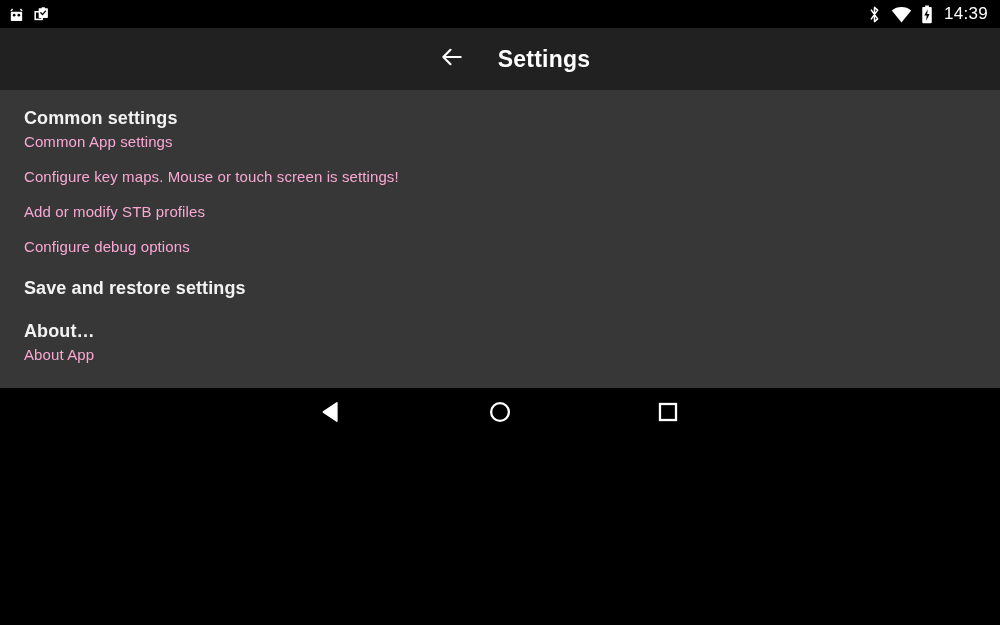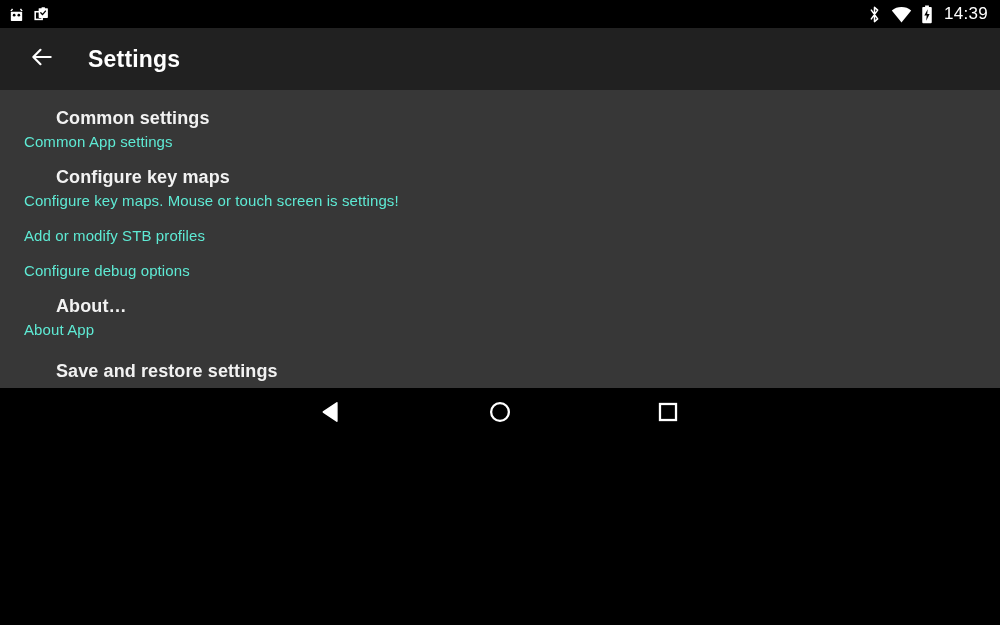--- a/index.html
+++ b/index.html
@@ -57,20 +57,21 @@
   }
 
   
   .app-bar {
     height: 62px;
     flex: 0 0 62px;
     background: #212121;
     display: flex;
     align-items: center;
     padding-left: 22px;
+    justify-content: center;
   }
   .back-btn {
     width: 40px;
     height: 40px;
     display: flex;
     align-items: center;
     justify-content: center;
     cursor: pointer;
     border-radius: 50%;
   }
@@ -93,24 +94,23 @@
   .pref-item {
     padding: 6px 24px 7px 24px;
     cursor: pointer;
   }
   .pref-title {
     color: #f2f2f2;
     font-size: 18px;
     font-weight: bold;
     line-height: 24px;
     letter-spacing: 0.1px;
-    margin-left: 32px;
   }
   .pref-summary {
-    color: #5eead4;
+    color: #f9a8d4;
     font-size: 15px;
     font-weight: normal;
     line-height: 21px;
     margin-top: 1px;
     letter-spacing: 0.1px;
   }
   .pref-item.no-summary {
     padding-top: 12px;
     padding-bottom: 13px;
   }
@@ -194,42 +194,41 @@
   </div>
 
   <div class="content">
 
     <div class="pref-item">
       <div class="pref-title">Common settings</div>
       <div class="pref-summary">Common App settings</div>
     </div>
 
     <div class="pref-item">
-      <div class="pref-title">Configure key maps</div>
       <div class="pref-summary">Configure key maps. Mouse or touch screen is settings!</div>
     </div>
 
     <div class="pref-item">
       <div class="pref-summary">Add or modify STB profiles</div>
     </div>
 
 
     <div class="pref-item">
       <div class="pref-summary">Configure debug options</div>
+    </div>
+
+    <div class="pref-item no-summary">
+      <div class="pref-title">Save and restore settings</div>
     </div>
 
     <div class="pref-item">
       <div class="pref-title">About…</div>
       <div class="pref-summary">About App</div>
     </div>
 
-    <div class="pref-item no-summary">
-      <div class="pref-title">Save and restore settings</div>
-    </div>
-
   </div>
 
   <div class="nav-bar">
     <div class="nav-btn">
       <span>
         <svg width="26" height="26" viewBox="0 0 24 24">
           <path d="M16.5 3.5 L16.5 20.5 L4 12 Z" fill="#ffffff" stroke="#ffffff" stroke-width="1.4" stroke-linejoin="round"></path>
         </svg>
       </span>
     </div>

